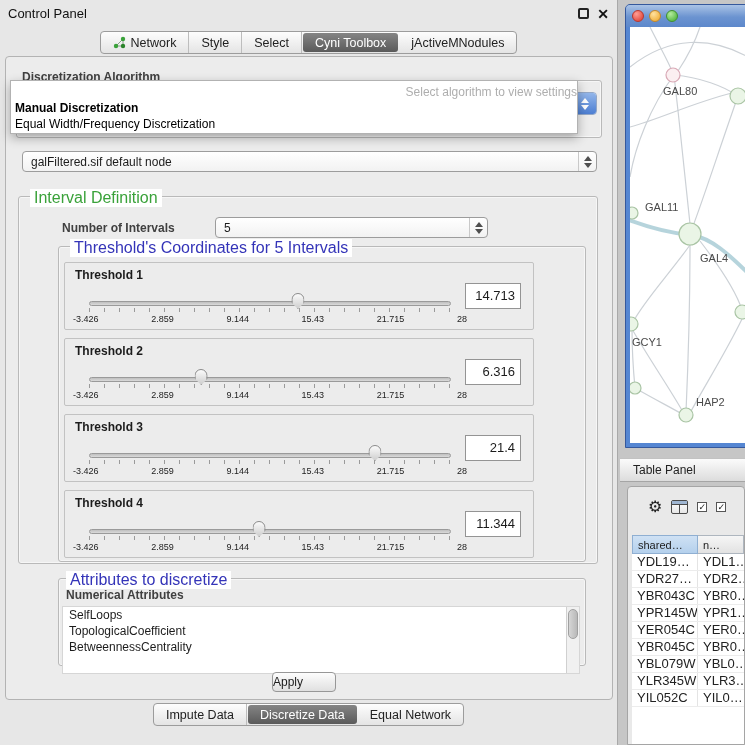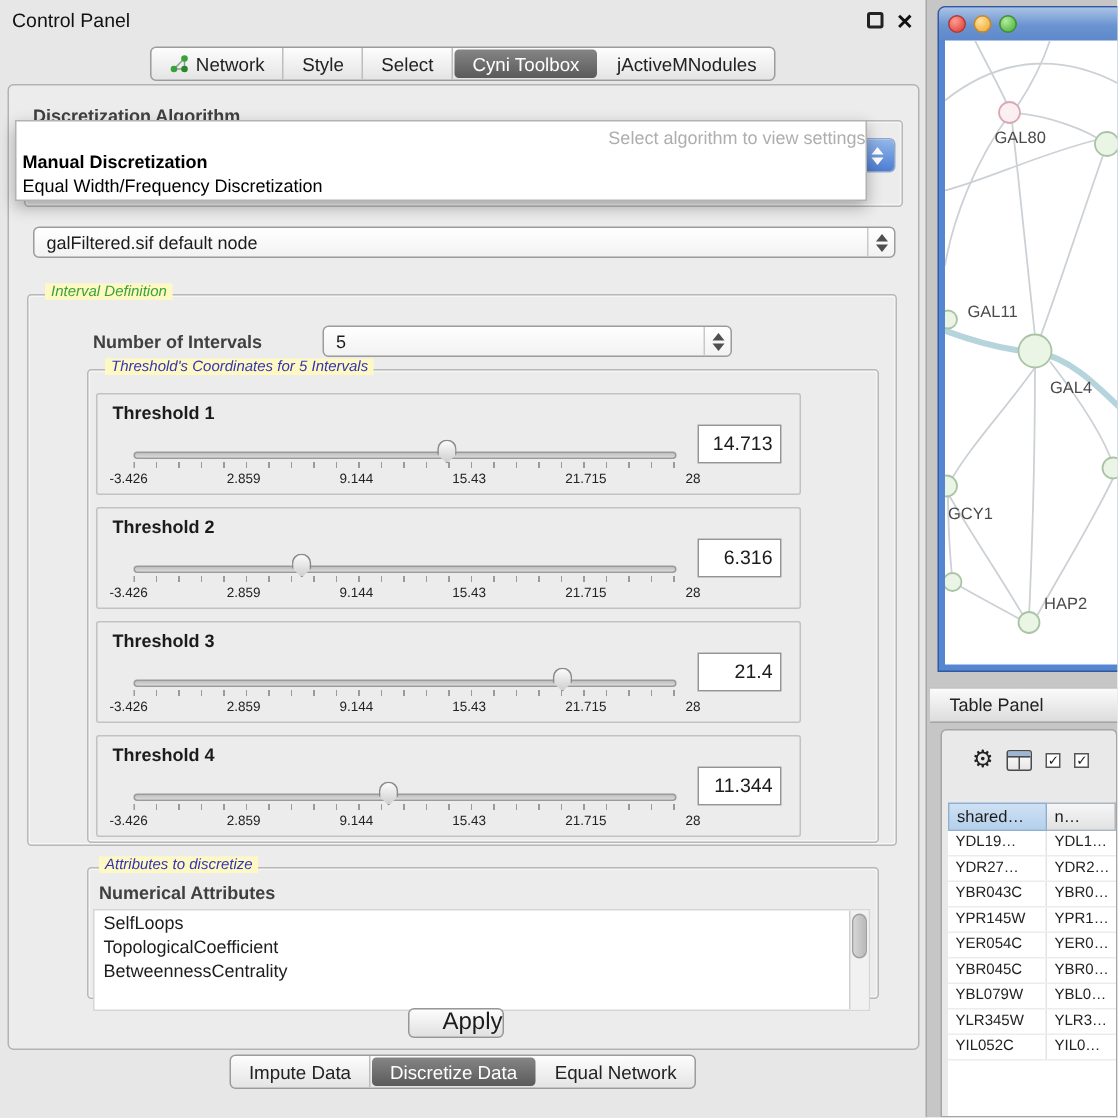--- a/index.html
+++ b/index.html
@@ -18,21 +18,21 @@
   .tabs-row.bottom{top:703px;}
   .tabstrip{display:inline-flex;height:23px;border:1px solid #9c9c9c;border-radius:4px;background:linear-gradient(#fdfdfd,#e4e4e4);overflow:hidden;}
   .tab{display:flex;align-items:center;gap:5px;padding:0 12px;font-size:12.5px;color:#222;border-right:1px solid #bdbdbd;cursor:default;white-space:nowrap;}
   .tab:last-child{border-right:none;}
   .tab.selected{background:linear-gradient(#858585,#5a5a5a);color:#fff;border-radius:3px;margin:1px;border-right:none;}
 
   .content-panel{position:absolute;left:5px;top:56px;width:608px;height:644px;background:#ececec;border:1px solid #b3b3b3;border-radius:4px;}
 
   
   .groupbox{position:absolute;border:1px solid #b9b9b9;border-radius:3px;box-shadow:inset 0 0 0 1px rgba(255,255,255,.55);}
-  .legend{position:absolute;background:#fef9c3;padding:0 4px;font-size:10px;z-index:2;font-style:italic;}
+  .legend{position:absolute;background:#ffffff;padding:0 4px;font-size:16px;z-index:2;}
   .legend.green{color:#3aa23a;}
   .legend.blue{color:#3434b8;}
 
   
   .combo{position:absolute;display:flex;align-items:center;background:linear-gradient(#ffffff,#f2f2f2);border:1px solid #9c9c9c;border-radius:4px;font-size:12px;padding-left:8px;}
   .combo .flex{flex:1;}
   .stepper{width:18px;align-self:stretch;display:flex;flex-direction:column;align-items:center;justify-content:center;gap:2px;border-left:1px solid #c9c9c9;}
   .tri-up{width:0;height:0;border-left:4px solid transparent;border-right:4px solid transparent;border-bottom:5px solid #4f4f4f;}
   .tri-down{width:0;height:0;border-left:4px solid transparent;border-right:4px solid transparent;border-top:5px solid #4f4f4f;}
   .combo-frag{position:absolute;left:16px;top:35px;width:575px;height:23px;background:#fff;border:1px solid #93a7c6;border-radius:4px;z-index:1;}
@@ -52,21 +52,21 @@
   .ticks{position:absolute;left:0;right:0;top:15px;height:4px;background:repeating-linear-gradient(90deg,#9a9a9a 0 1px,transparent 1px 15px);}
   .scale{position:absolute;left:-16px;right:-16px;top:21px;display:flex;justify-content:space-between;font-size:9px;color:#222;}
   .th-value{position:absolute;right:12px;top:20px;width:56px;height:26px;background:#fff;border:1px solid #949494;font-size:13px;line-height:24px;text-align:right;padding-right:5px;}
 
   
   .attr-list{position:absolute;left:56px;top:549px;width:518px;height:68px;background:#fff;border:1px solid #d6d6d6;overflow:hidden;}
   .attr-item{font-size:12px;line-height:16px;padding-left:6px;white-space:nowrap;}
   .vscroll{position:absolute;right:0;top:0;bottom:0;width:13px;background:#f1f1f1;border-left:1px solid #d0d0d0;}
   .vscroll .thumbbar{position:absolute;left:1px;right:1px;top:2px;height:30px;background:linear-gradient(90deg,#d6d6d6,#b9b9b9);border:1px solid #a0a0a0;border-radius:5px;}
 
-  .apply-btn{position:absolute;left:266px;top:615px;width:64px;height:20px;background:linear-gradient(#fdfdfd,#e0e0e0);border:1px solid #979797;border-radius:4px;font-size:16px;text-align:right;line-height:18px;}
+  .apply-btn{position:absolute;left:266px;top:615px;width:64px;height:20px;background:linear-gradient(#fdfdfd,#e0e0e0);border:1px solid #979797;border-radius:4px;font-size:12px;text-align:left;line-height:18px;}
 
   
   .dropdown{position:absolute;left:10px;top:80px;width:568px;height:54px;background:#fff;border:1px solid #b2b2b2;box-shadow:0 4px 10px rgba(0,0,0,.3);z-index:60;}
   .dd-placeholder{position:absolute;left:0;right:0;top:4px;text-align:right;color:#aeaeae;font-size:12px;}
   .dd-item1{position:absolute;left:4px;top:20px;font-size:12px;font-weight:bold;color:#000;}
   .dd-item2{position:absolute;left:4px;top:36px;font-size:12px;color:#000;}
 
   
   .net-window{position:absolute;left:625px;top:4px;width:126px;height:444px;background:#5586d2;border:1px solid #35589c;border-radius:5px 5px 0 0;}
   .net-titlebar{position:absolute;left:0;top:0;right:0;height:22px;background:linear-gradient(#aac3e6,#6b93d0 55%,#5d88cb);border-radius:4px 4px 0 0;display:flex;align-items:center;padding-left:6px;gap:5px;}
@@ -88,21 +88,21 @@
   .colbrowser{width:17px;height:14px;border:1px solid #4a4a4a;border-radius:2px;background:linear-gradient(#fff,#e6e6e6);position:relative;}
   .colbrowser:before{content:"";position:absolute;left:0;right:0;top:0;height:3px;background:#9fb6d2;border-bottom:1px solid #4a4a4a;}
   .colbrowser:after{content:"";position:absolute;left:7px;top:3px;bottom:0;width:1px;background:#4a4a4a;}
   .mini-check{width:10px;height:10px;border:1px solid #555;background:#fff;font-size:9px;line-height:9px;text-align:center;color:#222;}
   .tbl-headrow{position:absolute;left:4px;top:48px;right:0;height:19px;display:flex;}
   .hcell{font-size:11px;line-height:18px;padding-left:5px;border:1px solid #aeb6bf;white-space:nowrap;overflow:hidden;}
   .hcell.sel{width:66px;background:linear-gradient(#cfe1f4,#b4d0ec);border-color:#8fafd2;}
   .hcell.norm{flex:1;background:linear-gradient(#f6f6f6,#e2e2e2);border-left:none;}
   .tbl-body{position:absolute;left:4px;top:67px;right:0;bottom:0;background:#fff;}
   .trow{display:flex;height:17px;border-bottom:1px solid #ececec;}
-  .tcell{font-size:10px;line-height:16px;padding-left:5px;white-space:nowrap;overflow:hidden;color:#222;}
+  .tcell{font-size:13px;line-height:16px;padding-left:5px;white-space:nowrap;overflow:hidden;color:#222;}
   .tcell.c1{width:66px;border-right:1px solid #e4e4e4;}
   .tcell.c2{flex:1;}
   .net-tab-icon{display:inline-block;}
 </style>
 </head>
 <body>
 
 <div id="screen">
 
   <div class="left-panel">

